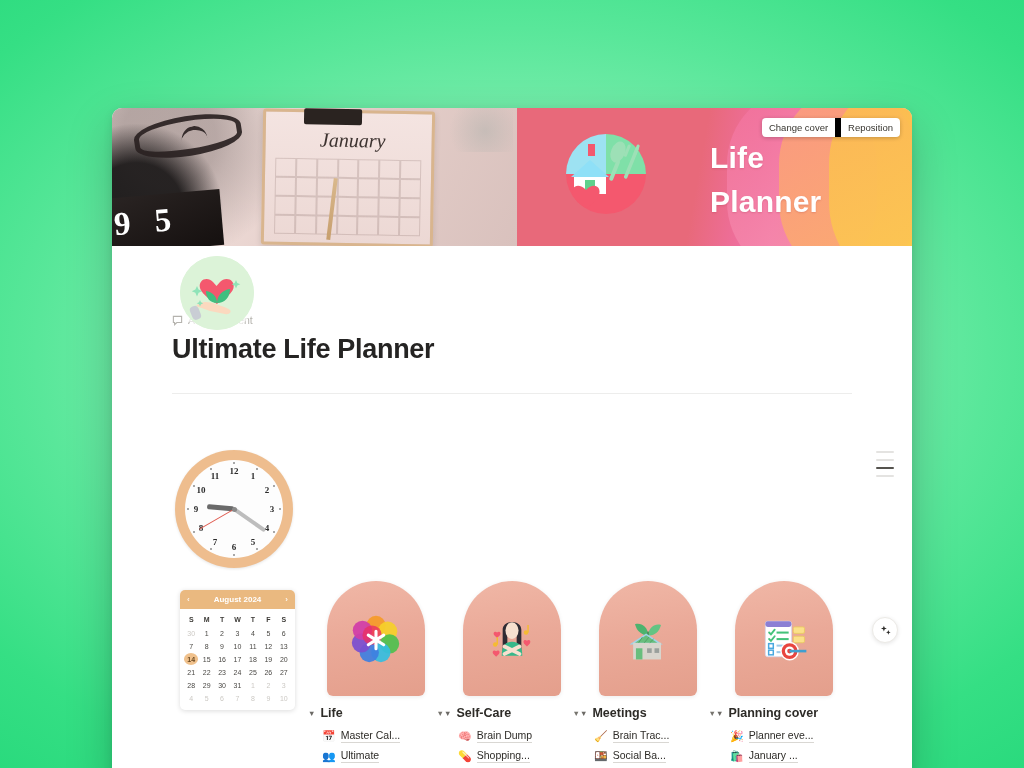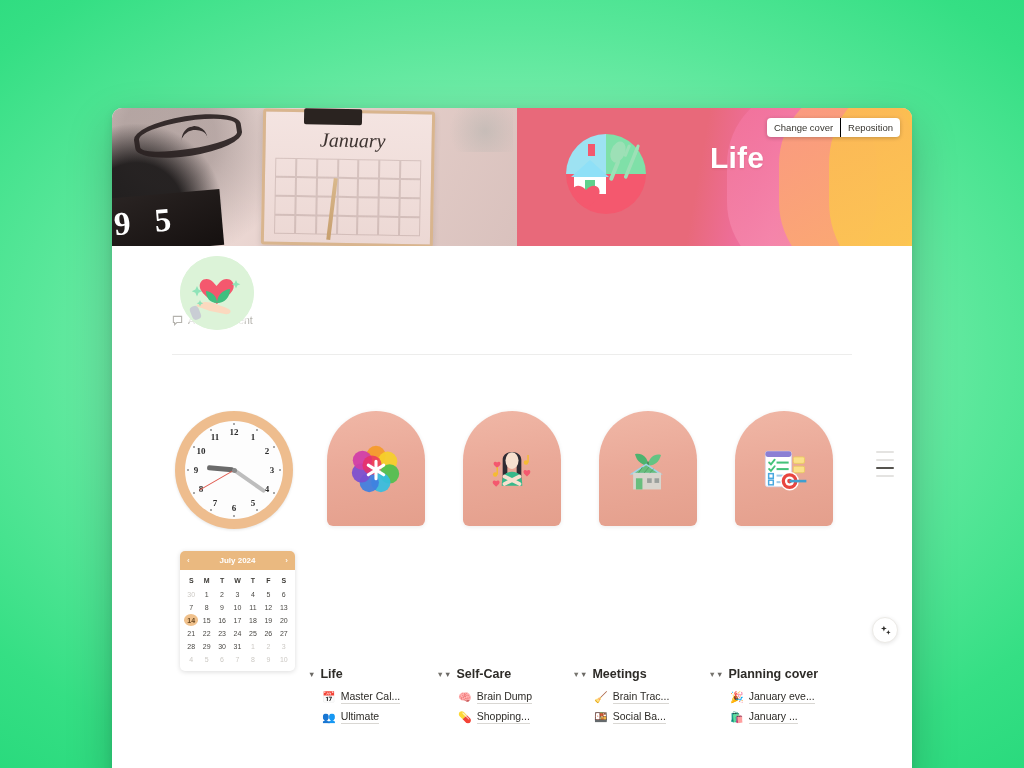--- a/index.html
+++ b/index.html
@@ -147,21 +147,21 @@
     display:flex; background:#ffffff; border-radius:4px;
     box-shadow:0 1px 4px rgba(0,0,0,.22);
     overflow:hidden;
     font-size:9.5px; color:#37352f;
   }
   #cover-actions button {
     border:0; background:transparent; cursor:pointer;
     padding:4px 7px; font-size:9.5px; color:#37352f;
     font-family:"Liberation Sans", sans-serif;
   }
-  #cover-actions button + button { border-left:1px solid #000000; }
+  #cover-actions button + button { border-left:6px solid #000000; }
 
   
   #page-icon {
     position:absolute; left:68px; top:148px; width:74px; height:74px;
     border-radius:50%; background:#dcf3d8; z-index:9;
     box-shadow:0 0 0 3px rgba(255,255,255,.65);
     overflow:hidden;
   }
 
   
@@ -190,21 +190,21 @@
   }
   .divider {
     height:1px; background:#ededec; margin:28px 0 0 0;
   }
 
   
   #widgets {
     display: flex;
     gap: 0;
     margin-top: 56px;
-    align-items: flex-start;
+    align-items: flex-end;
   }
   .col { width: 140px; margin-right: 0; }
 
   .clock-wrap { width:125px; height:125px; position:relative; margin-left:3px;}
   .clock {
     width:118px; height:118px; border-radius:50%;
     background:#eebd8e;
     display:flex; align-items:center; justify-content:center;
     box-shadow:0 1px 3px rgba(0,0,0,.10);
   }
@@ -354,20 +354,21 @@
           <ellipse cx="54" cy="20" rx="7" ry="11" fill="#9de0b6" transform="rotate(22 54 20)"></ellipse>
           <rect x="52" y="28" width="4" height="22" rx="2" fill="#9de0b6" transform="rotate(22 54 30)"></rect>
           <rect x="66" y="14" width="3.5" height="34" rx="1.7" fill="#9de0b6" transform="rotate(22 68 30)"></rect>
           <rect x="62" y="12" width="3" height="13" rx="1.4" fill="#9de0b6" transform="rotate(22 63 18)"></rect>
           <rect x="71" y="12" width="3" height="13" rx="1.4" fill="#9de0b6" transform="rotate(22 72 18)"></rect>
         </svg>
       </div>
 
       <div class="cover-title">
         <span>Life</span>
+        <span>Planner</span>
       </div>
 
       <div id="cover-actions">
         <button>Change cover</button>
         <button>Reposition</button>
       </div>
     </div>
 
     <div id="page-icon">
       <svg viewBox="0 0 74 74" width="74" height="74">
@@ -389,20 +390,21 @@
 
       <div class="content">
 
         <div class="add-comment">
           <svg width="11" height="11" viewBox="0 0 16 16">
             <path d="M2 2 h12 v9 h-7 l-3.2 3 v-3 h-1.8 z" fill="none" stroke="#b5b3ae" stroke-width="1.6"></path>
           </svg>
           <span>Add comment</span>
         </div>
 
+        <h1 id="page-title">Ultimate Life Planner</h1>
 
         <div class="divider"></div>
 
         <div id="widgets">
 
           <div class="col">
             <div class="clock-wrap">
               <div class="clock">
                 <div class="clock-face" id="clock-face">
                     <span class="cnum" style="left: 43px; top: 6px;">12</span>
@@ -433,21 +435,21 @@
                     <div class="hand" style="width: 38px; height: 4px; background: rgb(189, 189, 189); transform: translateY(-50%) rotate(35deg);"></div>
                     <div class="hand" style="width: 40px; height: 1.4px; background: rgb(224, 90, 79); transform: translateY(-50%) rotate(150deg);"></div>
                     <div style="position: absolute; left: 50%; top: 50%; width: 5px; height: 5px; margin: -2.5px 0px 0px -2.5px; border-radius: 50%; background: rgb(138, 138, 138);"></div>
                   </div>
               </div>
             </div>
 
             <div class="mini-cal">
               <div class="mc-head">
                 <span class="nav">‹</span>
-                <span>July 2024</span>
+                <span>August 2024</span>
                 <span class="nav">›</span>
               </div>
               <div class="mc-grid" id="mc-grid">
                   <div class="mc-dow">S</div>
                   <div class="mc-dow">M</div>
                   <div class="mc-dow">T</div>
                   <div class="mc-dow">W</div>
                   <div class="mc-dow">T</div>
                   <div class="mc-dow">F</div>
                   <div class="mc-dow">S</div>
@@ -639,21 +641,21 @@
               </div>
               <div class="link-row"></div>
             </div>
             <div style="width: 140px;">
               <div class="group-head">
                 <span class="tri">▼</span>
                 <span>Planning cover</span>
               </div>
               <div class="link-row">
                 <span class="em">🎉</span>
-                <span class="lbl">January eve...</span>
+                <span class="lbl">Planner eve...</span>
               </div>
               <div class="link-row">
                 <span class="em">🛍️</span>
                 <span class="lbl">January ...</span>
               </div>
               <div class="link-row"></div>
             </div>
           </div>
 
       </div>

